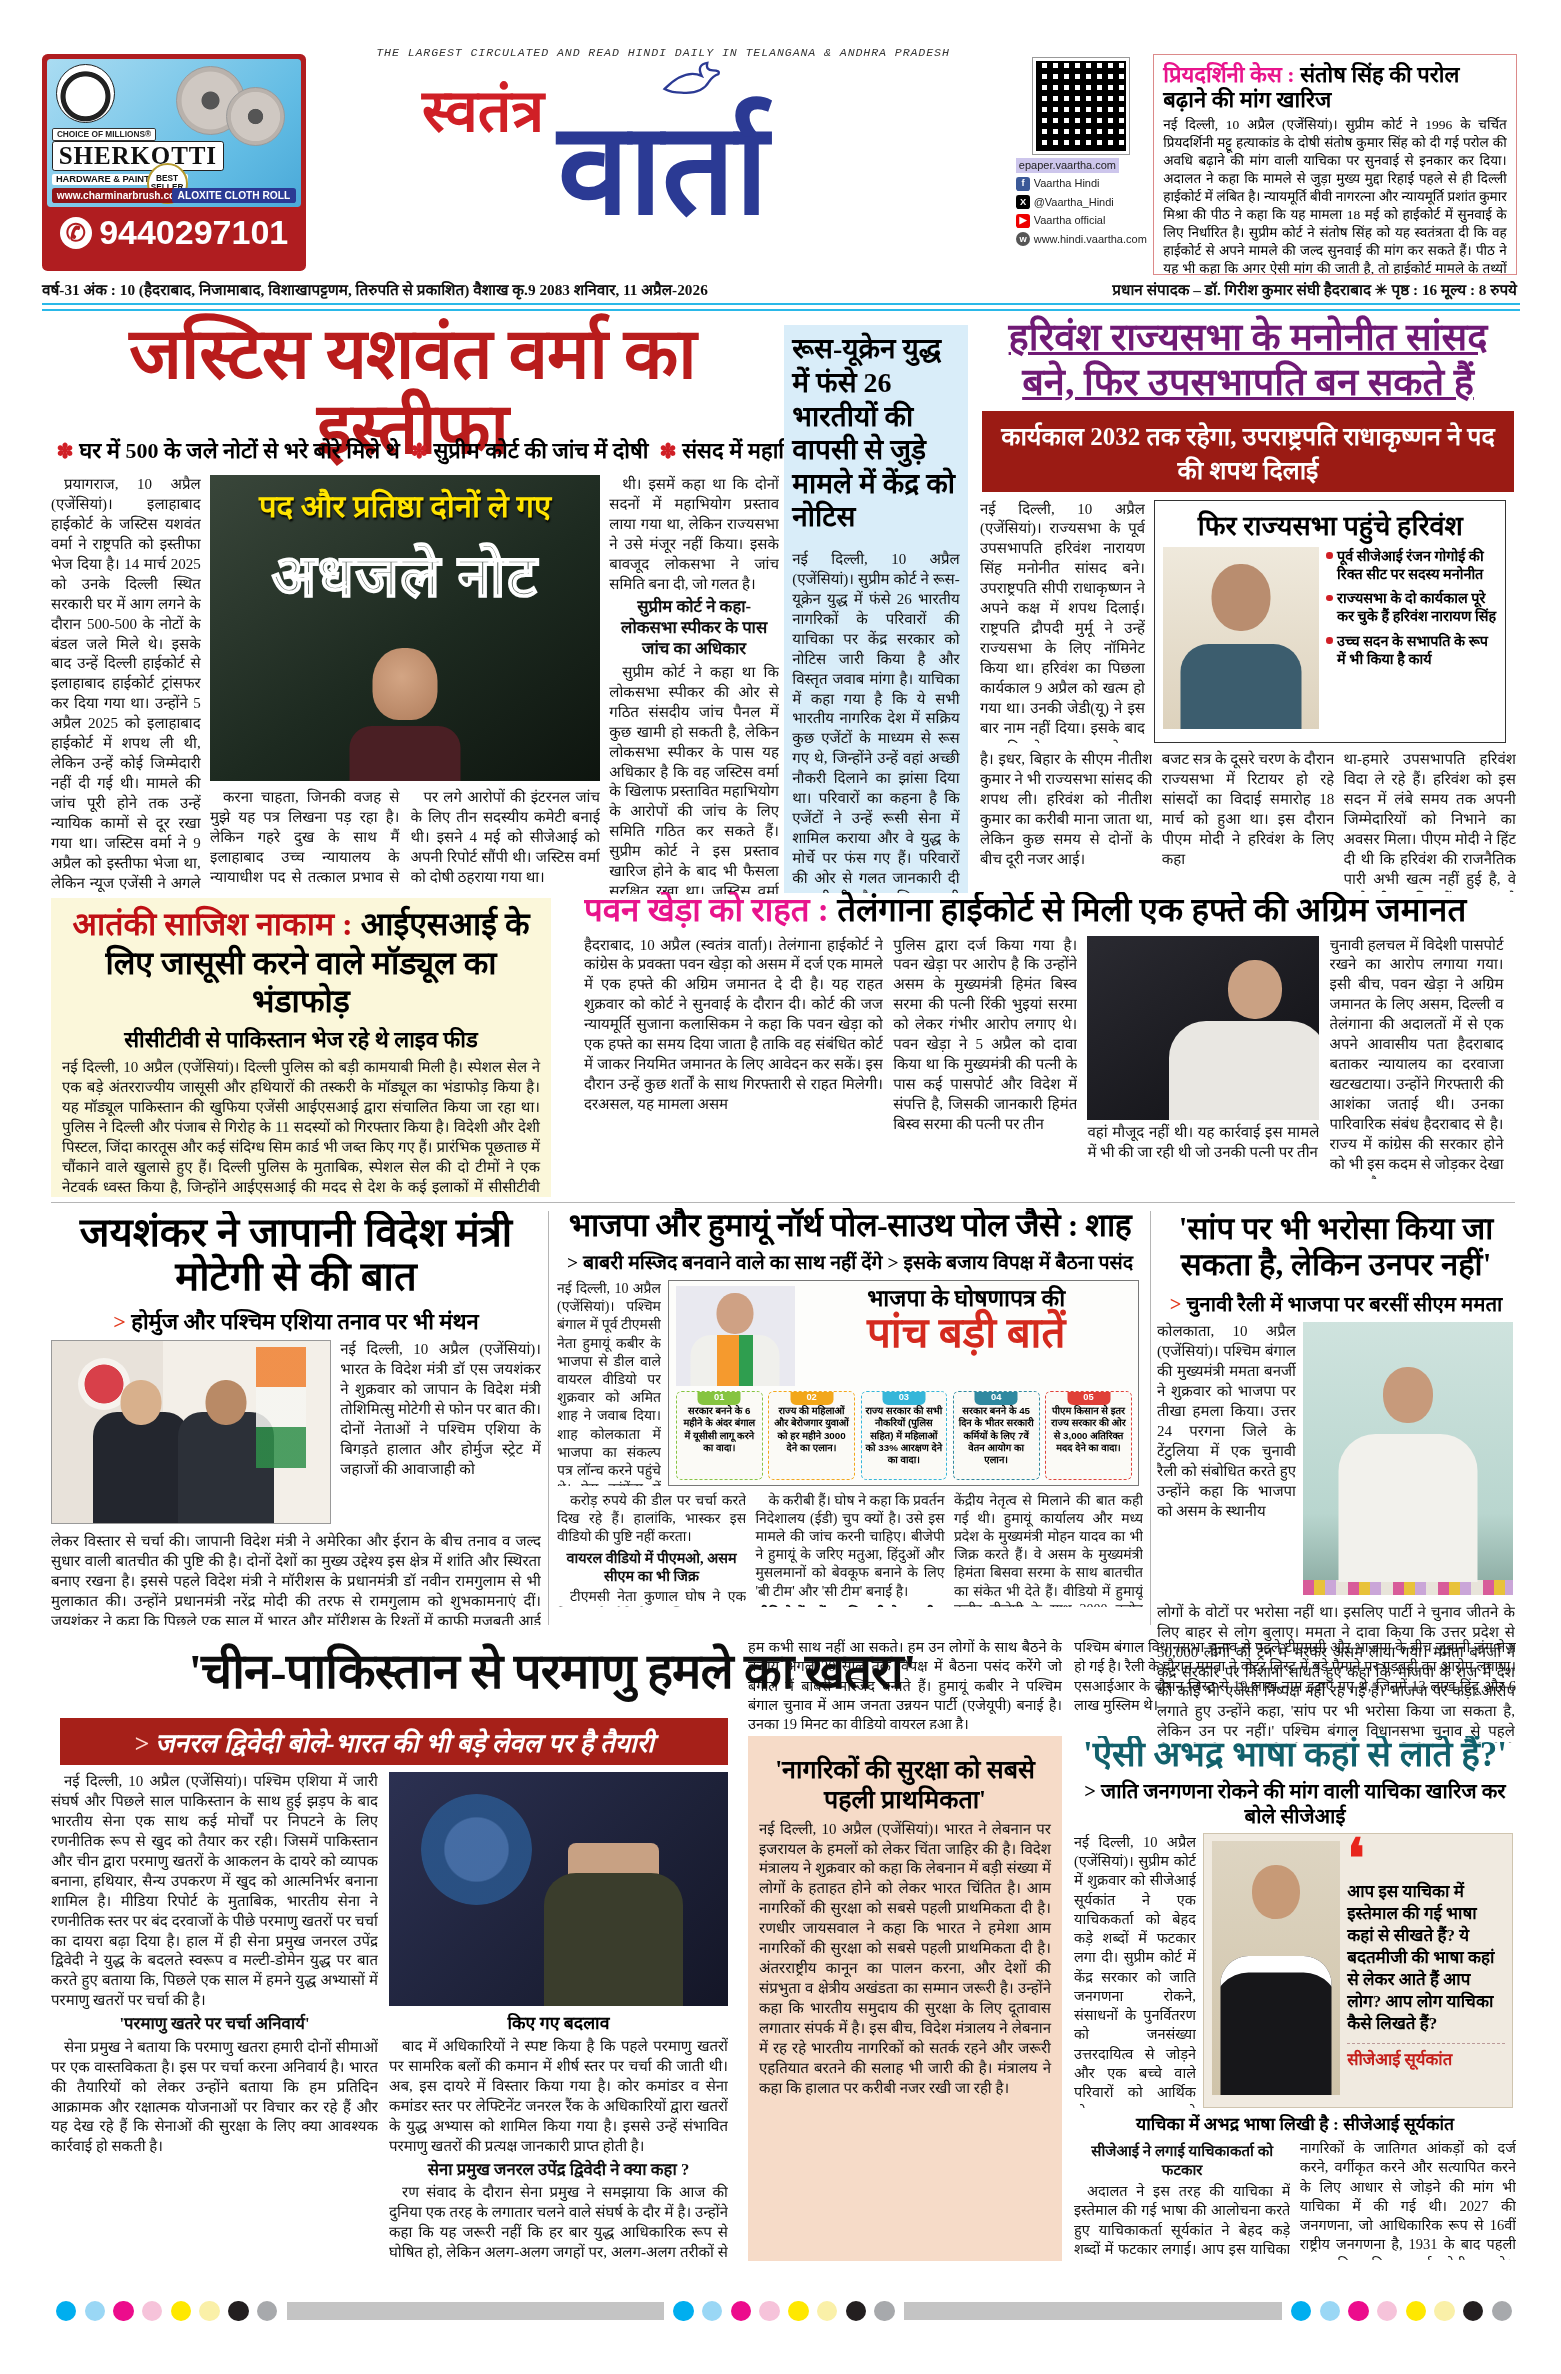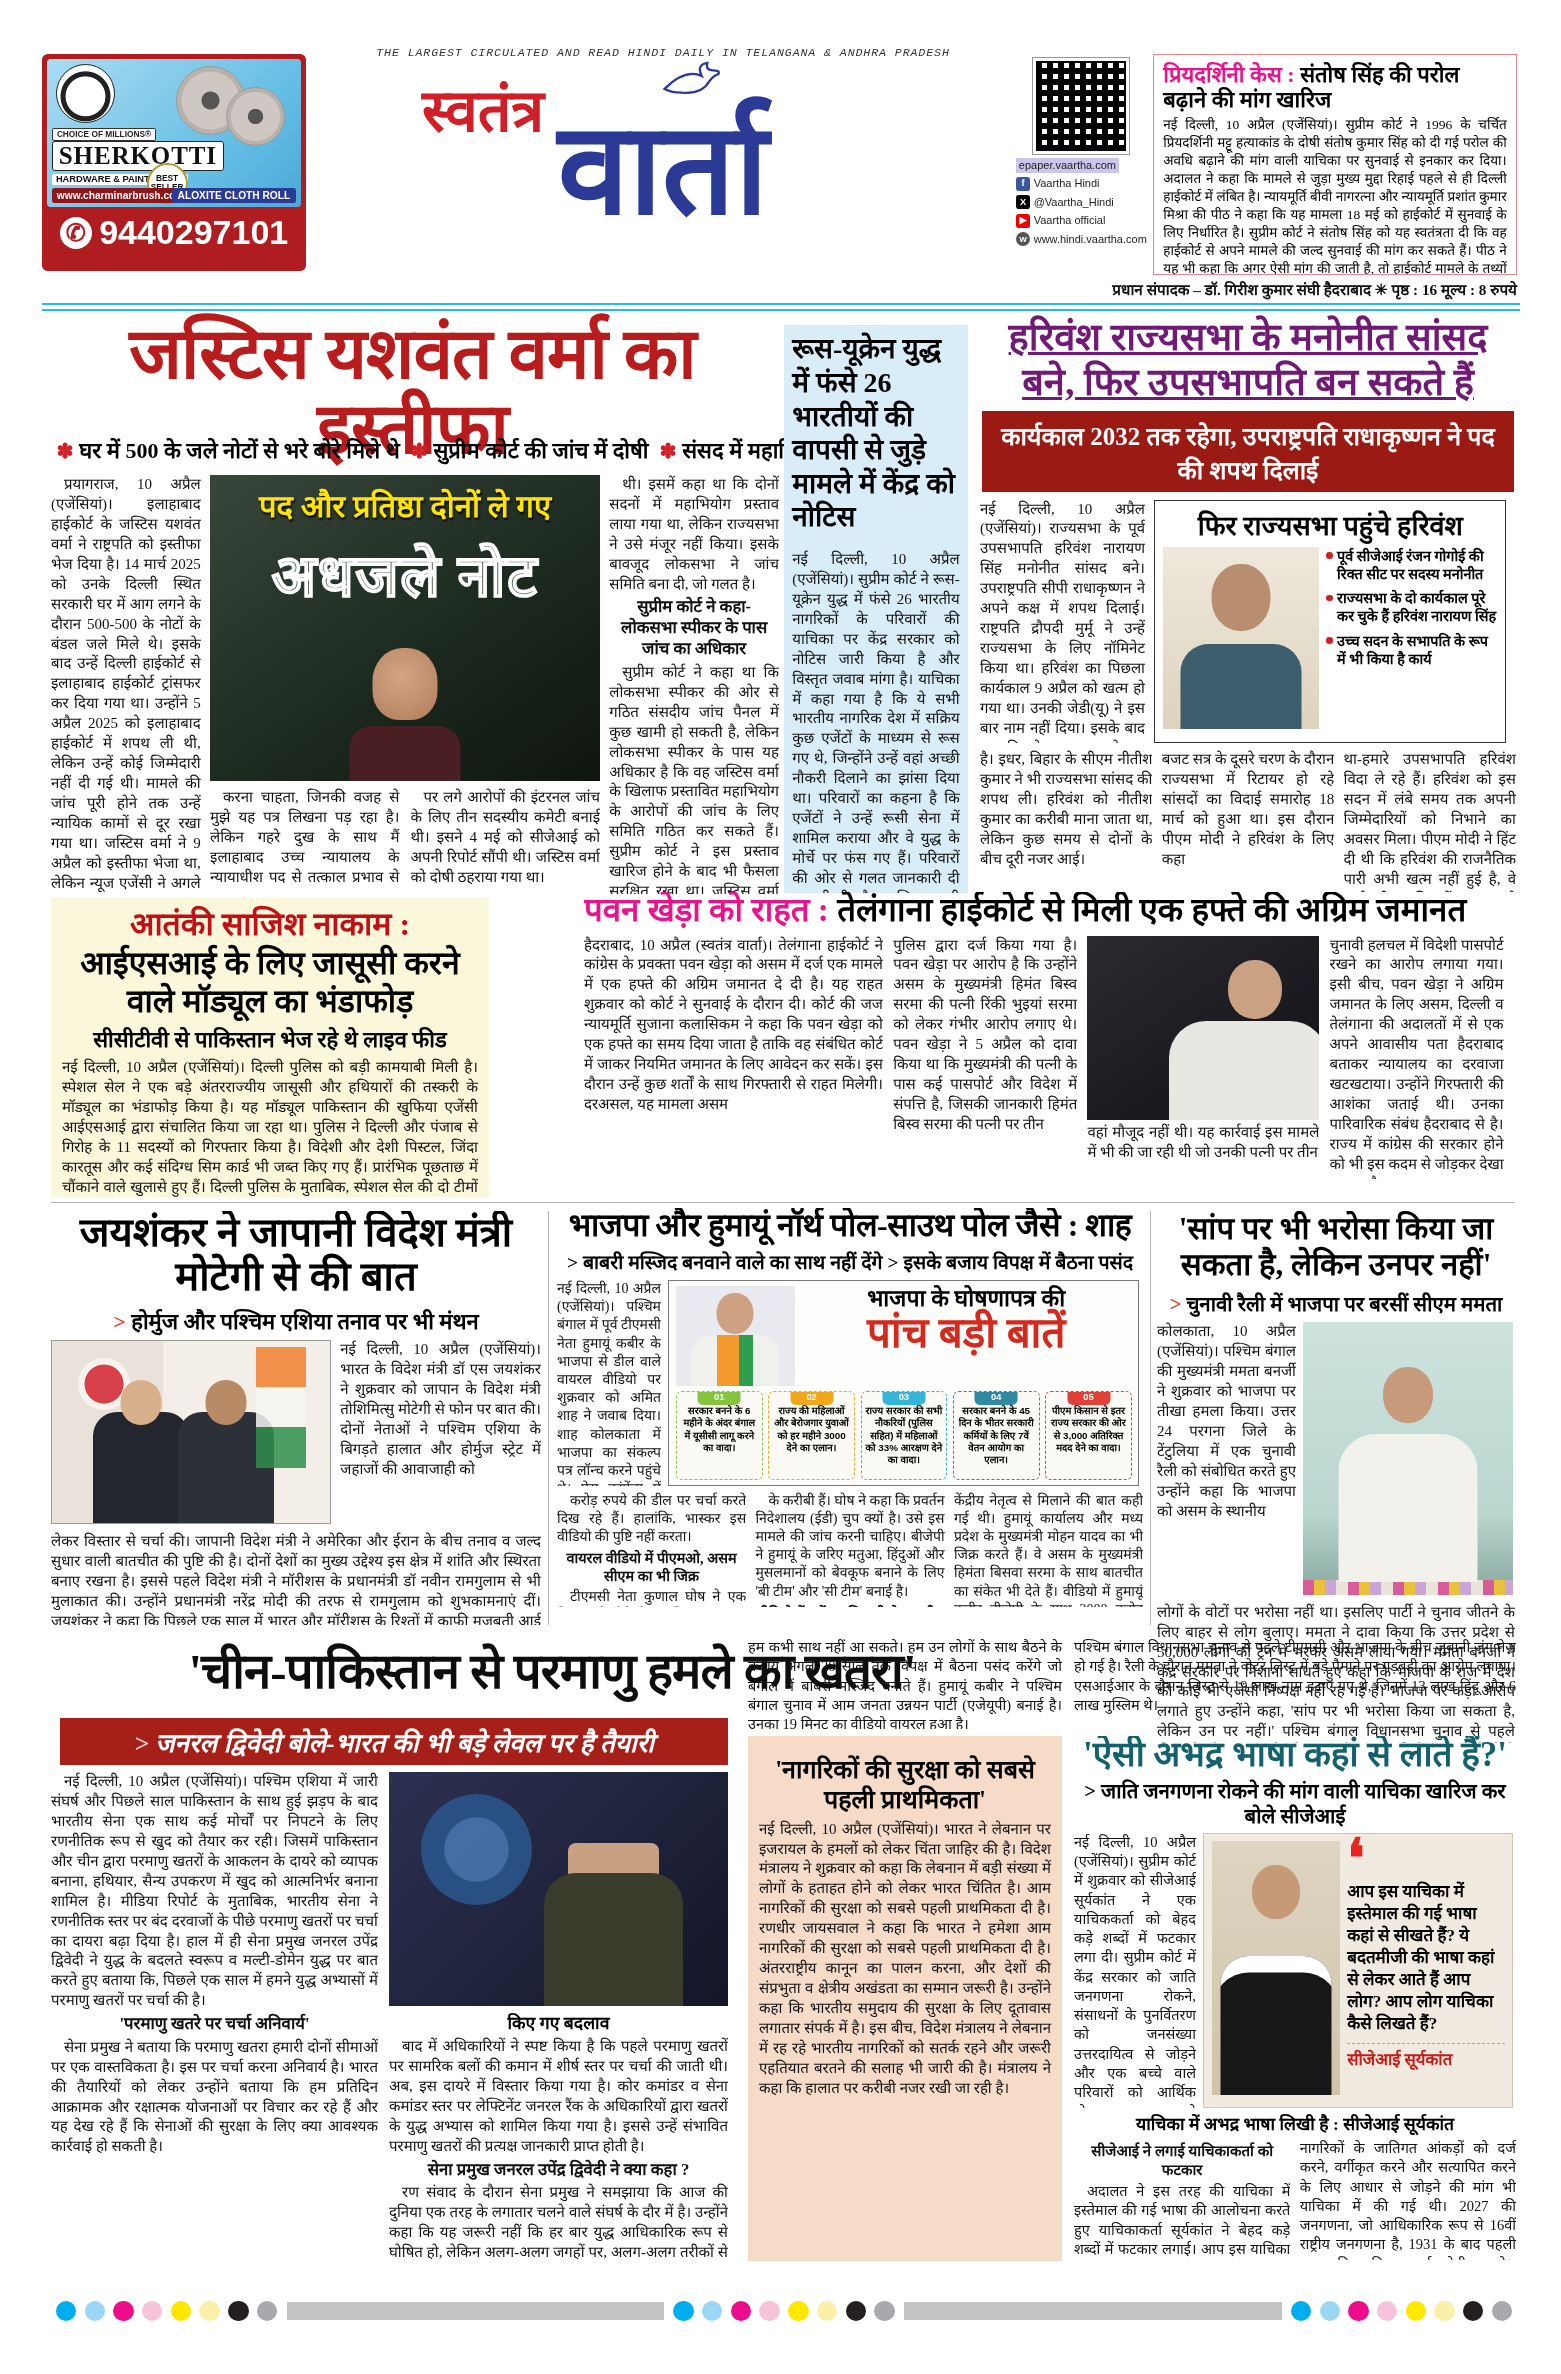--- a/index.html
+++ b/index.html
@@ -88,21 +88,21 @@
   .hv-photo { width:156px; height:182px; background:linear-gradient(180deg,#efe9dc,#ddd2bd); position:relative; overflow:hidden; }
   .hv-photo::before { content:""; position:absolute; top:16.7px; left:50%; transform:translateX(-50%); width:59px; height:67px; border-radius:48%; background:#b98d6f; }
   .hv-photo::after { content:""; position:absolute; bottom:0; left:50%; transform:translateX(-50%); width:121px; height:85px; border-radius:28px 28px 0 0; background:#3c5d6e; }
   .hv-bullets { flex:1; font-size:14.4px; font-weight:700; line-height:1.25; }
   .hv-bullets div { margin-bottom:6.5px; padding-left:11px; position:relative; }
   .hv-bullets div::before { content:""; position:absolute; left:0; top:5.6px; width:6.5px; height:6.5px; border-radius:50%; background:#d01f26; }
   .hv-cols { display:flex; gap:9.3px; margin-top:7.4px; height:249px; overflow:hidden; }
   .hv-cols > div { flex:1; overflow:hidden; }
 
   
-  .isi { position:absolute; left:51px; top:898px; width:438px; height:299px; background:#fbf7da; padding:7.4px 11px; overflow:hidden; }
+  .isi { position:absolute; left:51px; top:898px; width:500px; height:299px; background:#fbf7da; padding:7.4px 11px; overflow:hidden; }
   .isi-title { font-size:32px; font-weight:900; text-align:center; line-height:1.2; }
   .isi-title .kick { color:#c01015; }
   .isi-sub { font-size:22px; font-weight:900; text-align:center; margin:2.8px 0 4.6px; }
   .isi .bd { font-size:15px; }
 
   
   .pawan { position:absolute; left:584px; top:892px; width:930px; height:304px; overflow:hidden; }
   .pawan-title { font-size:33px; font-weight:900; line-height:1.15; margin-bottom:5.6px; }
   .pawan-title .kick { color:#e8148c; }
   .pawan-row { display:flex; gap:10.2px; height:243px; overflow:hidden; }
@@ -259,20 +259,21 @@
       </div>
   </div>
 
   <div class="priy">
     <div class="priy-title">
       <span class="kick">प्रियदर्शिनी केस :</span><span> संतोष सिंह की परोल बढ़ाने की मांग खारिज</span>
     </div>
     <div class="priy-body">नई दिल्ली, 10 अप्रैल (एजेंसियां)। सुप्रीम कोर्ट ने 1996 के चर्चित प्रियदर्शिनी मट्टू हत्याकांड के दोषी संतोष कुमार सिंह को दी गई परोल की अवधि बढ़ाने की मांग वाली याचिका पर सुनवाई से इनकार कर दिया। अदालत ने कहा कि मामले से जुड़ा मुख्य मुद्दा रिहाई पहले से ही दिल्ली हाईकोर्ट में लंबित है। न्यायमूर्ति बीवी नागरत्ना और न्यायमूर्ति प्रशांत कुमार मिश्रा की पीठ ने कहा कि यह मामला 18 मई को हाईकोर्ट में सुनवाई के लिए निर्धारित है। सुप्रीम कोर्ट ने संतोष सिंह को यह स्वतंत्रता दी कि वह हाईकोर्ट से अपने मामले की जल्द सुनवाई की मांग कर सकते हैं। पीठ ने यह भी कहा कि अगर ऐसी मांग की जाती है, तो हाईकोर्ट मामले के तथ्यों को देखते हुए उस पर विचार करे।</div>
   </div>
 
+  <div class="issue-line">वर्ष-31 अंक : 10 (हैदराबाद, निजामाबाद, विशाखापट्टणम, तिरुपति से प्रकाशित) वैशाख कृ.9 2083 शनिवार, 11 अप्रैल-2026</div>
   <div class="editor-line">प्रधान संपादक – डॉ. गिरीश कुमार संघी हैदराबाद ✳ पृष्ठ : 16 मूल्य : 8 रुपये</div>
   <div class="cyan-rule"></div>
 
   <div class="lead-head">जस्टिस यशवंत वर्मा का इस्तीफा</div>
   <div class="lead-bullets">
     <span class="st">✽</span><span>घर में 500 के जले नोटों से भरे बोरे मिले थे</span>
     <span class="st">✽</span><span>सुप्रीम कोर्ट की जांच में दोषी</span>
     <span class="st">✽</span><span>संसद में महाभियोग प्रस्ताव</span>
   </div>
   <div class="lead-row">

